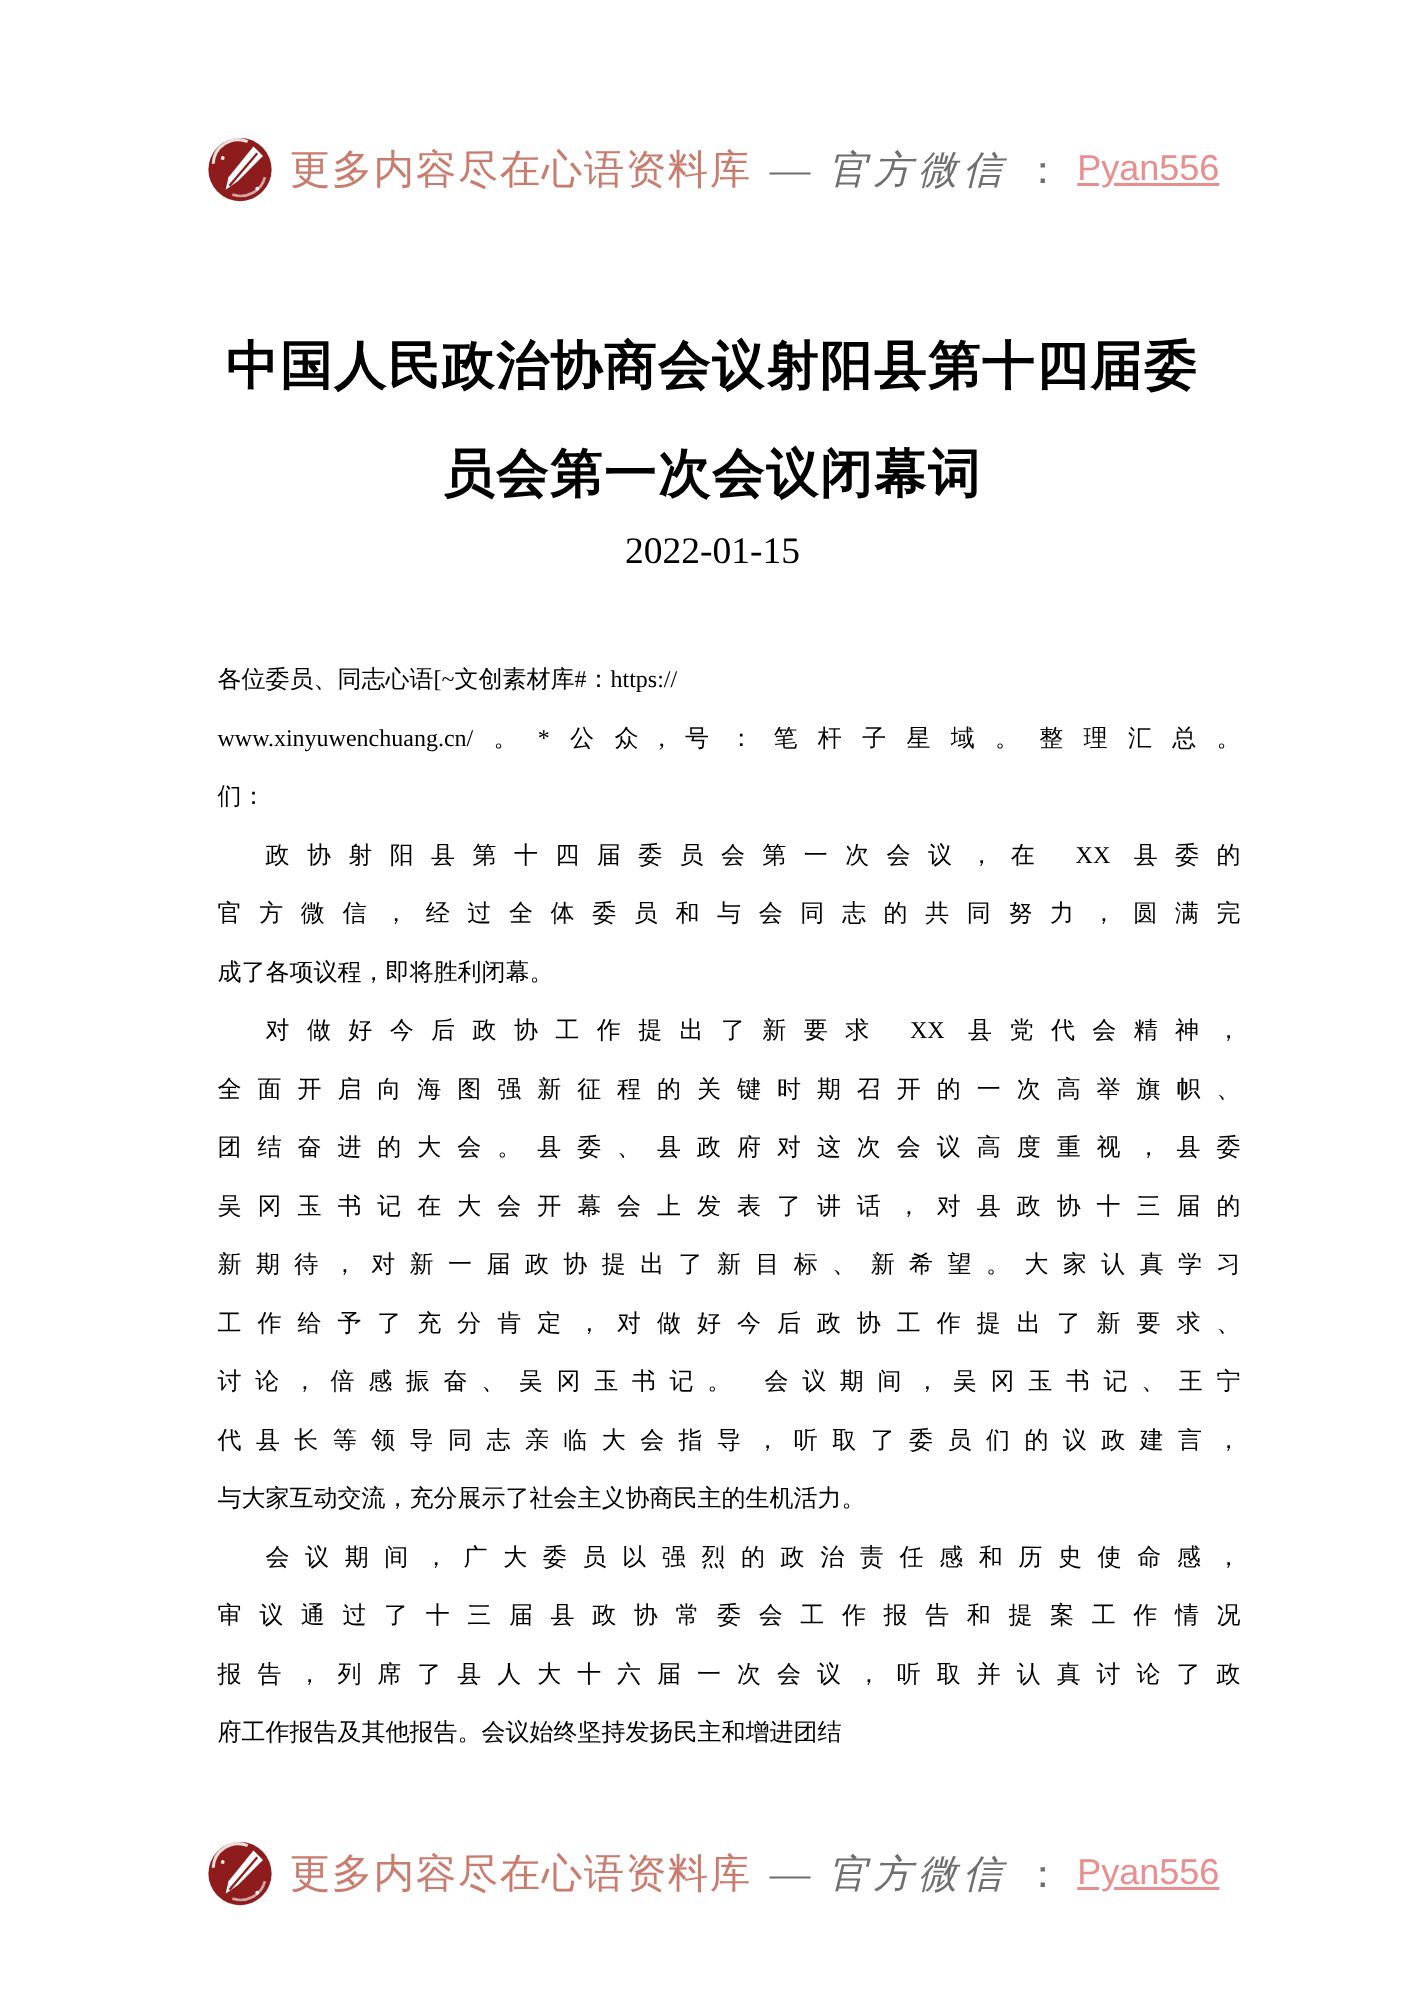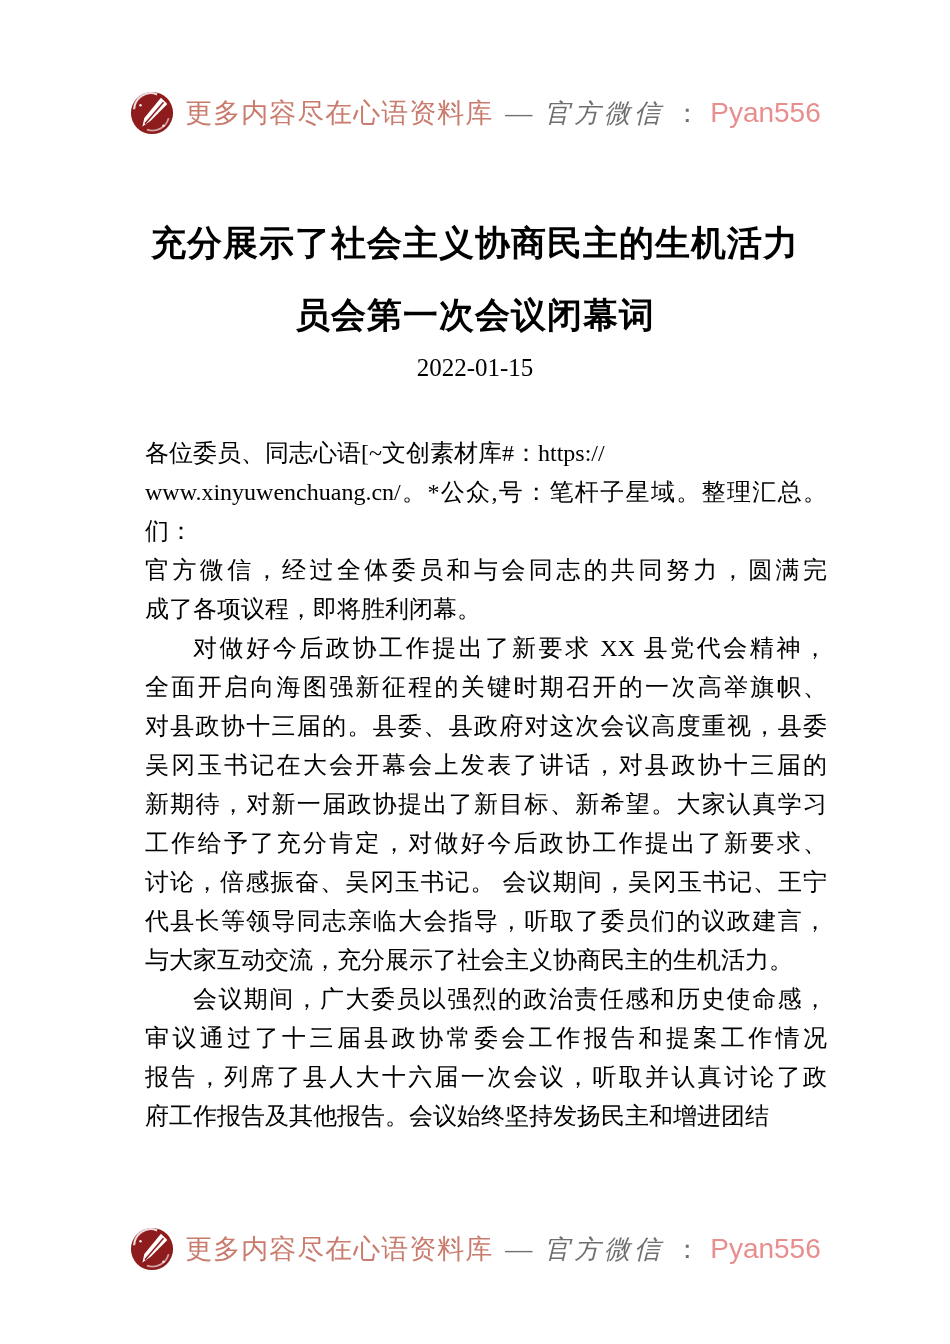--- a/index.html
+++ b/index.html
@@ -36,23 +36,24 @@
   .wm-dash { font-size: 27px; color: var(--wm-label-color, #6f6f6f); margin: 0 2px; }
   .wm-wechat {
     font-size: 26px;
     font-style: italic;
     letter-spacing: 4px;
     color: var(--wm-label-color, #6f6f6f);
     font-family: "Liberation Serif", "DejaVu Serif", serif;
   }
   .wm-sep { font-size: 26px; color: var(--wm-label-color, #6f6f6f); }
   .wm-id {
-    font-size: 28px;
+    font-size: 24px;
     color: var(--wm-id-color, #e88e8e);
     font-family: "Liberation Sans", "DejaVu Sans", sans-serif;
+    text-decoration: underline;
   }
 
   
   .title {
     margin: 208px 80px 0 80px;
     text-align: center;
     font-size: 35px;
     font-weight: bold;
     line-height: 72px;
     letter-spacing: 1px;
@@ -62,21 +63,21 @@
     font-size: 25px;
     line-height: 32px;
   }
 
   
   .doc-body {
     position: absolute;
     left: 145px;
     top: 434px;
     width: 682px;
-    font-size: 24px;
+    font-size: 16px;
     line-height: 39px;
   }
   .line { text-align: justify; }
   .line.fill { text-align-last: justify; }
   .line.indent { text-indent: 2em; }
 </style>
 </head>
 <body>
 
 <div class="page">
@@ -92,35 +93,36 @@
       <circle cx="27" cy="28" r="1" fill="#ffffff" opacity="0.9"></circle>
     </svg>
     <span class="wm-main">更多内容尽在心语资料库</span>
       <span class="wm-dash">—</span>
       <span class="wm-wechat">官方微信</span>
       <span class="wm-sep">：</span>
     <span class="wm-id">Pyan556</span>
   </div>
 
   <h1 class="title">
-    <span>充分展示了社会主义协商民主的生机活力</span><br>
+    <span>中国人民政治协商会议射阳县第十四届委</span><br>
     <span>员会第一次会议闭幕词</span>
   </h1>
 
   <div class="doc-date">2022-01-15</div>
 
   <div class="doc-body">
       <div class="line">各位委员、同志心语[~文创素材库#：https://</div>
       <div class="line fill">www.xinyuwenchuang.cn/。*公众,号：笔杆子星域。整理汇总。</div>
       <div class="line">们：</div>
+      <div class="line indent fill">政协射阳县第十四届委员会第一次会议，在 XX 县委的</div>
       <div class="line fill">官方微信，经过全体委员和与会同志的共同努力，圆满完</div>
       <div class="line">成了各项议程，即将胜利闭幕。</div>
       <div class="line indent fill">对做好今后政协工作提出了新要求 XX 县党代会精神，</div>
       <div class="line fill">全面开启向海图强新征程的关键时期召开的一次高举旗帜、</div>
-      <div class="line fill">对县政协十三届的。县委、县政府对这次会议高度重视，县委</div>
+      <div class="line fill">团结奋进的大会。县委、县政府对这次会议高度重视，县委</div>
       <div class="line fill">吴冈玉书记在大会开幕会上发表了讲话，对县政协十三届的</div>
       <div class="line fill">新期待，对新一届政协提出了新目标、新希望。大家认真学习</div>
       <div class="line fill">工作给予了充分肯定，对做好今后政协工作提出了新要求、</div>
       <div class="line fill">讨论，倍感振奋、吴冈玉书记。 会议期间，吴冈玉书记、王宁</div>
       <div class="line fill">代县长等领导同志亲临大会指导，听取了委员们的议政建言，</div>
       <div class="line">与大家互动交流，充分展示了社会主义协商民主的生机活力。</div>
       <div class="line indent fill">会议期间，广大委员以强烈的政治责任感和历史使命感，</div>
       <div class="line fill">审议通过了十三届县政协常委会工作报告和提案工作情况</div>
       <div class="line fill">报告，列席了县人大十六届一次会议，听取并认真讨论了政</div>
       <div class="line">府工作报告及其他报告。会议始终坚持发扬民主和增进团结</div>

